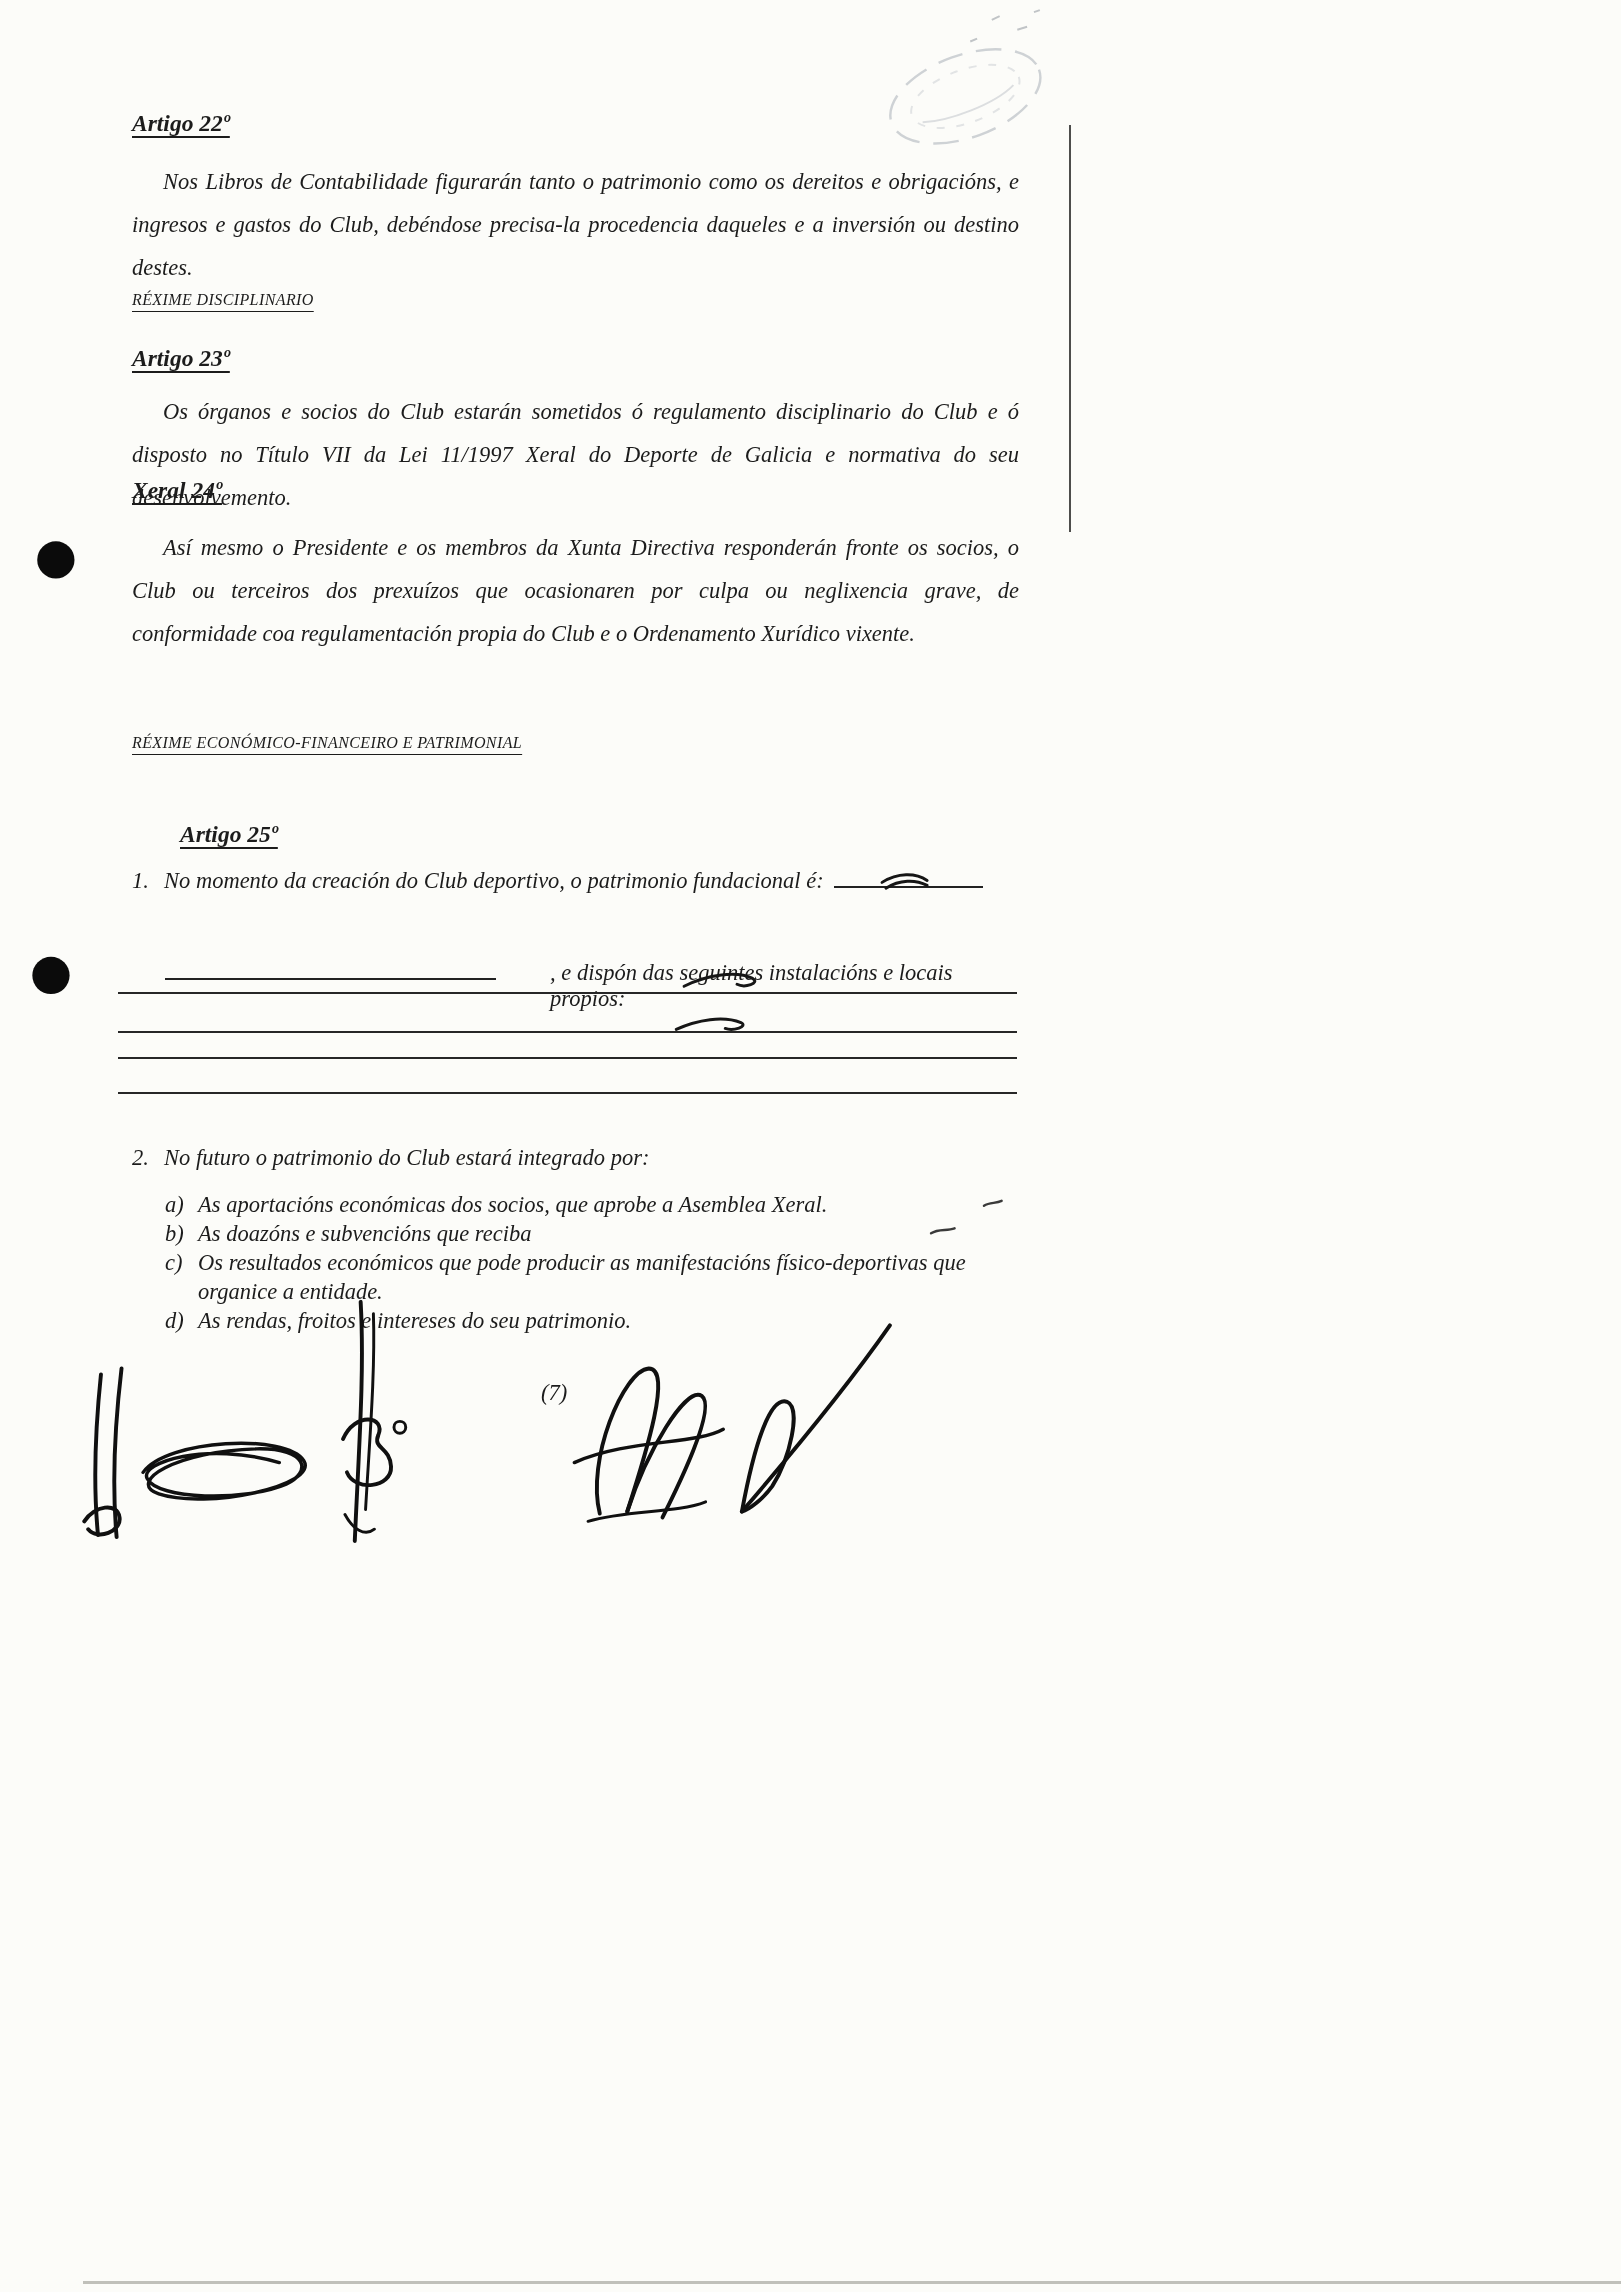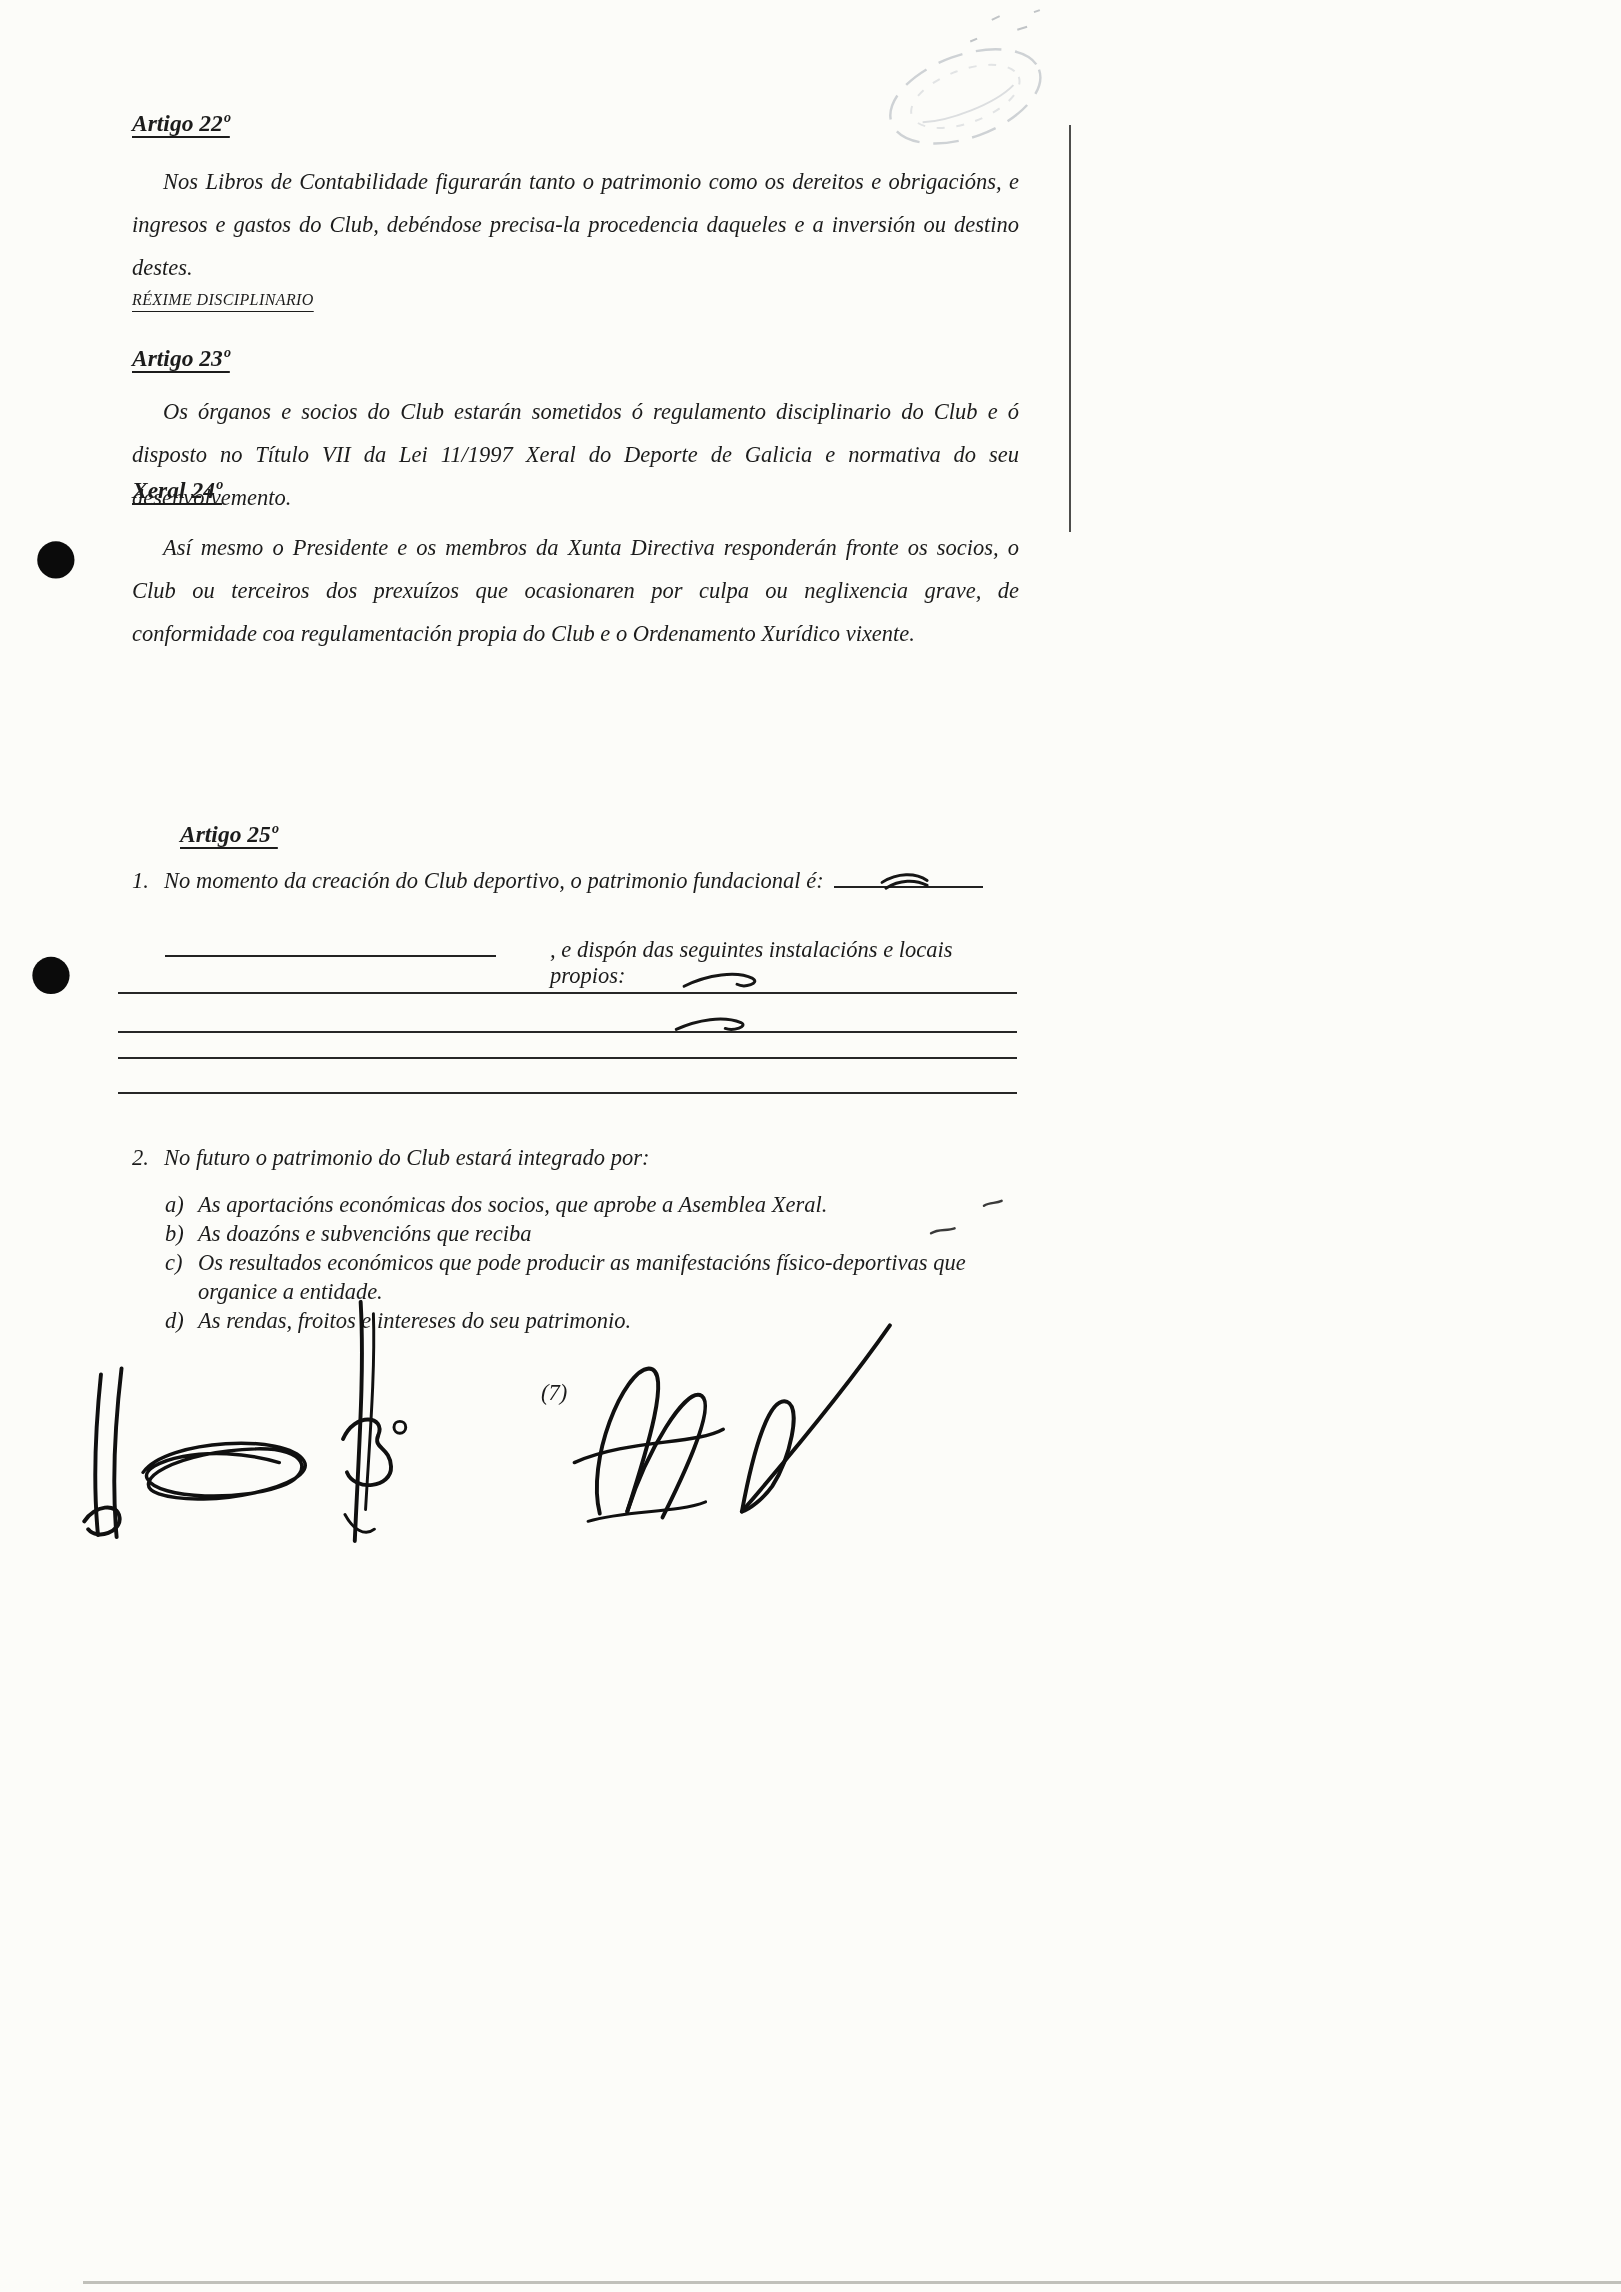--- a/index.html
+++ b/index.html
@@ -37,30 +37,31 @@
 
   <div class="abs sec-title" style="left:132px; top:291px;">RÉXIME DISCIPLINARIO</div>
 
   <div class="abs art-title" style="left:132px; top:345px;">Artigo 23º</div>
   <div class="abs para" style="left:132px; top:390px;">Os órganos e socios do Club estarán sometidos ó regulamento disciplinario do Club e ó disposto no Título VII da Lei 11/1997 Xeral do Deporte de Galicia e normativa do seu desenvolvemento.</div>
 
   <div class="abs art-title" style="left:132px; top:477px;">Xeral 24º</div>
   <div class="abs para" style="left:132px; top:526px;">Así mesmo o Presidente e os membros da Xunta Directiva responderán fronte os socios, o Club ou terceiros dos prexuízos que ocasionaren por culpa ou neglixencia grave, de conformidade coa regulamentación propia do Club e o Ordenamento Xurídico vixente.</div>
 
 
+  <div class="abs sec-title" style="left:132px; top:734px;">RÉXIME ECONÓMICO-FINANCEIRO E PATRIMONIAL</div>
 
   <div class="abs art-title" style="left:132px; top:821px;margin-left:48px;">Artigo 25º</div>
 
   <div class="abs numline" style="left:132px; top:866px; width:887px;">
     <span class="marker">1.</span>
     <span>No momento da creación do Club deportivo, o patrimonio fundacional é:</span>
     <span class="blank" style="width:149px; margin-left:9.8px;"></span>
   </div>
 
-  <div class="abs numline" style="left:165px; top:935px; width:863px;gap:48px;">
+  <div class="abs numline" style="left:165px; top:958px; width:863px;gap:48px;">
     <span class="blank" style="width:335px;"></span>
     <span style="margin-left:5.9px;">, e dispón das seguintes instalacións e locais propios:</span>
   </div>
 
   <div class="rule" style="top:992px;"></div>
   <div class="rule" style="top:1031px;"></div>
   <div class="rule" style="top:1057px;"></div>
   <div class="rule" style="top:1092px;"></div>
 
   <div class="abs numline" style="left:132px; top:1145px; width:887px;">

